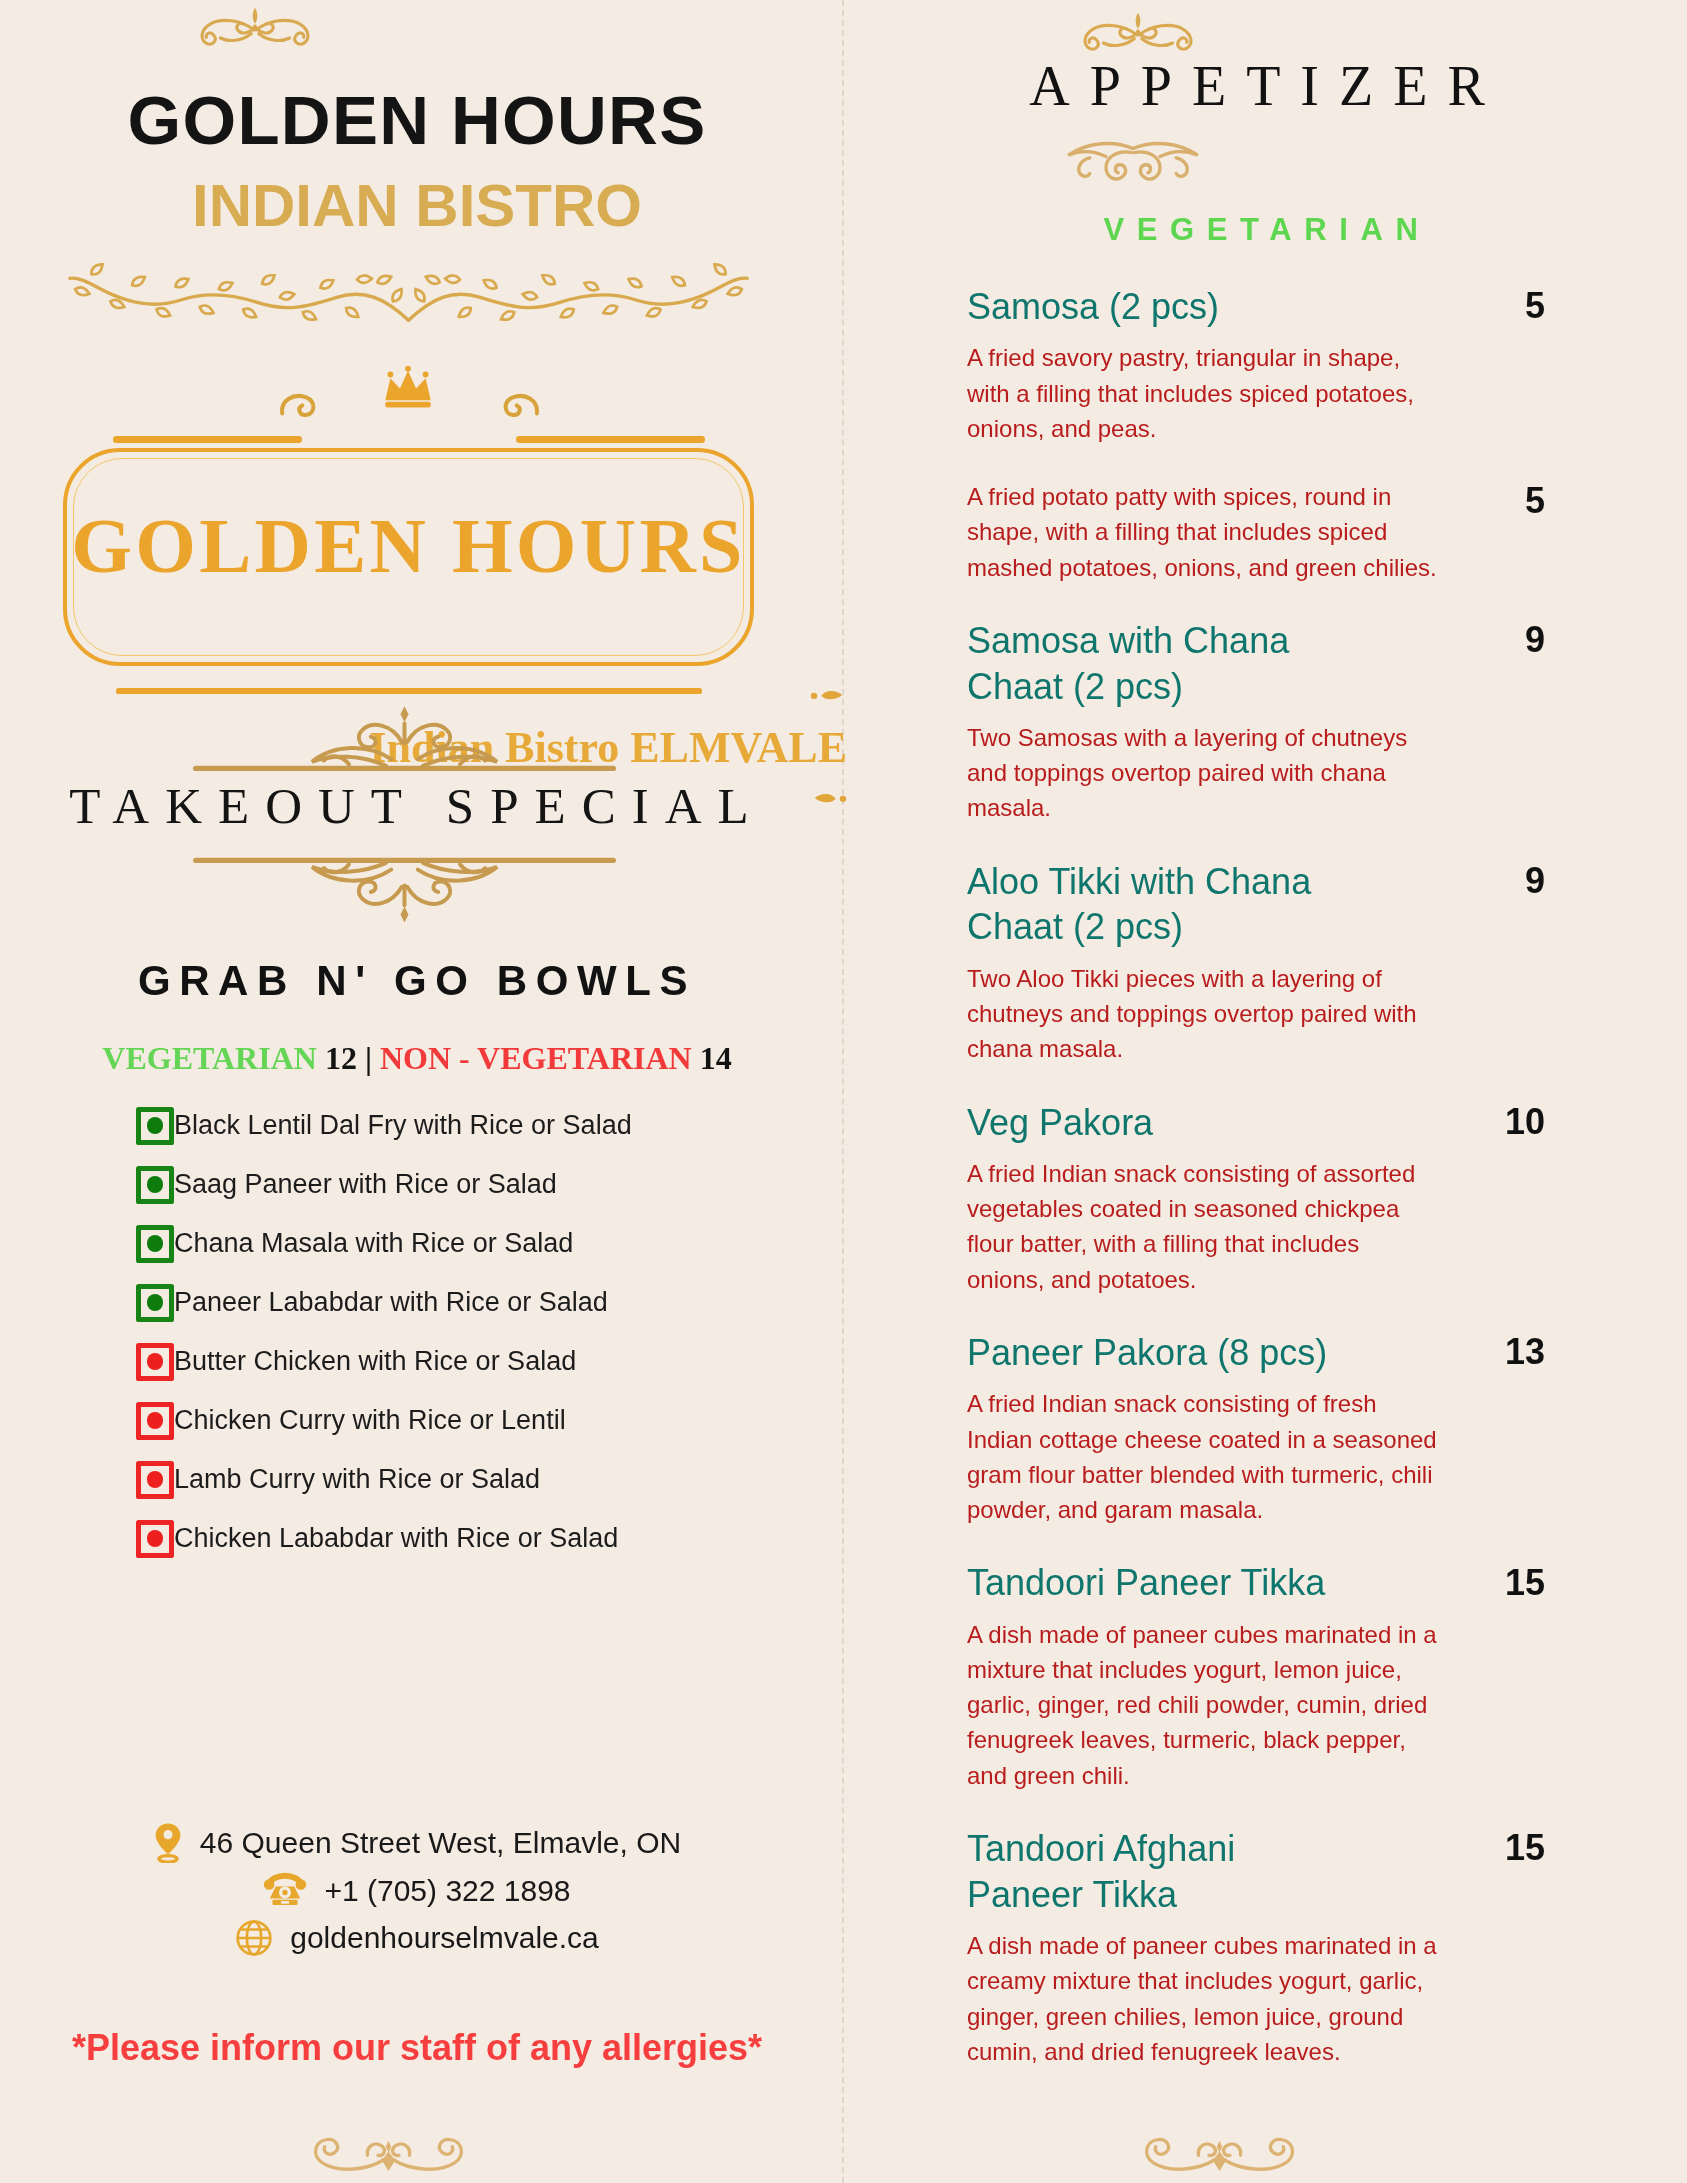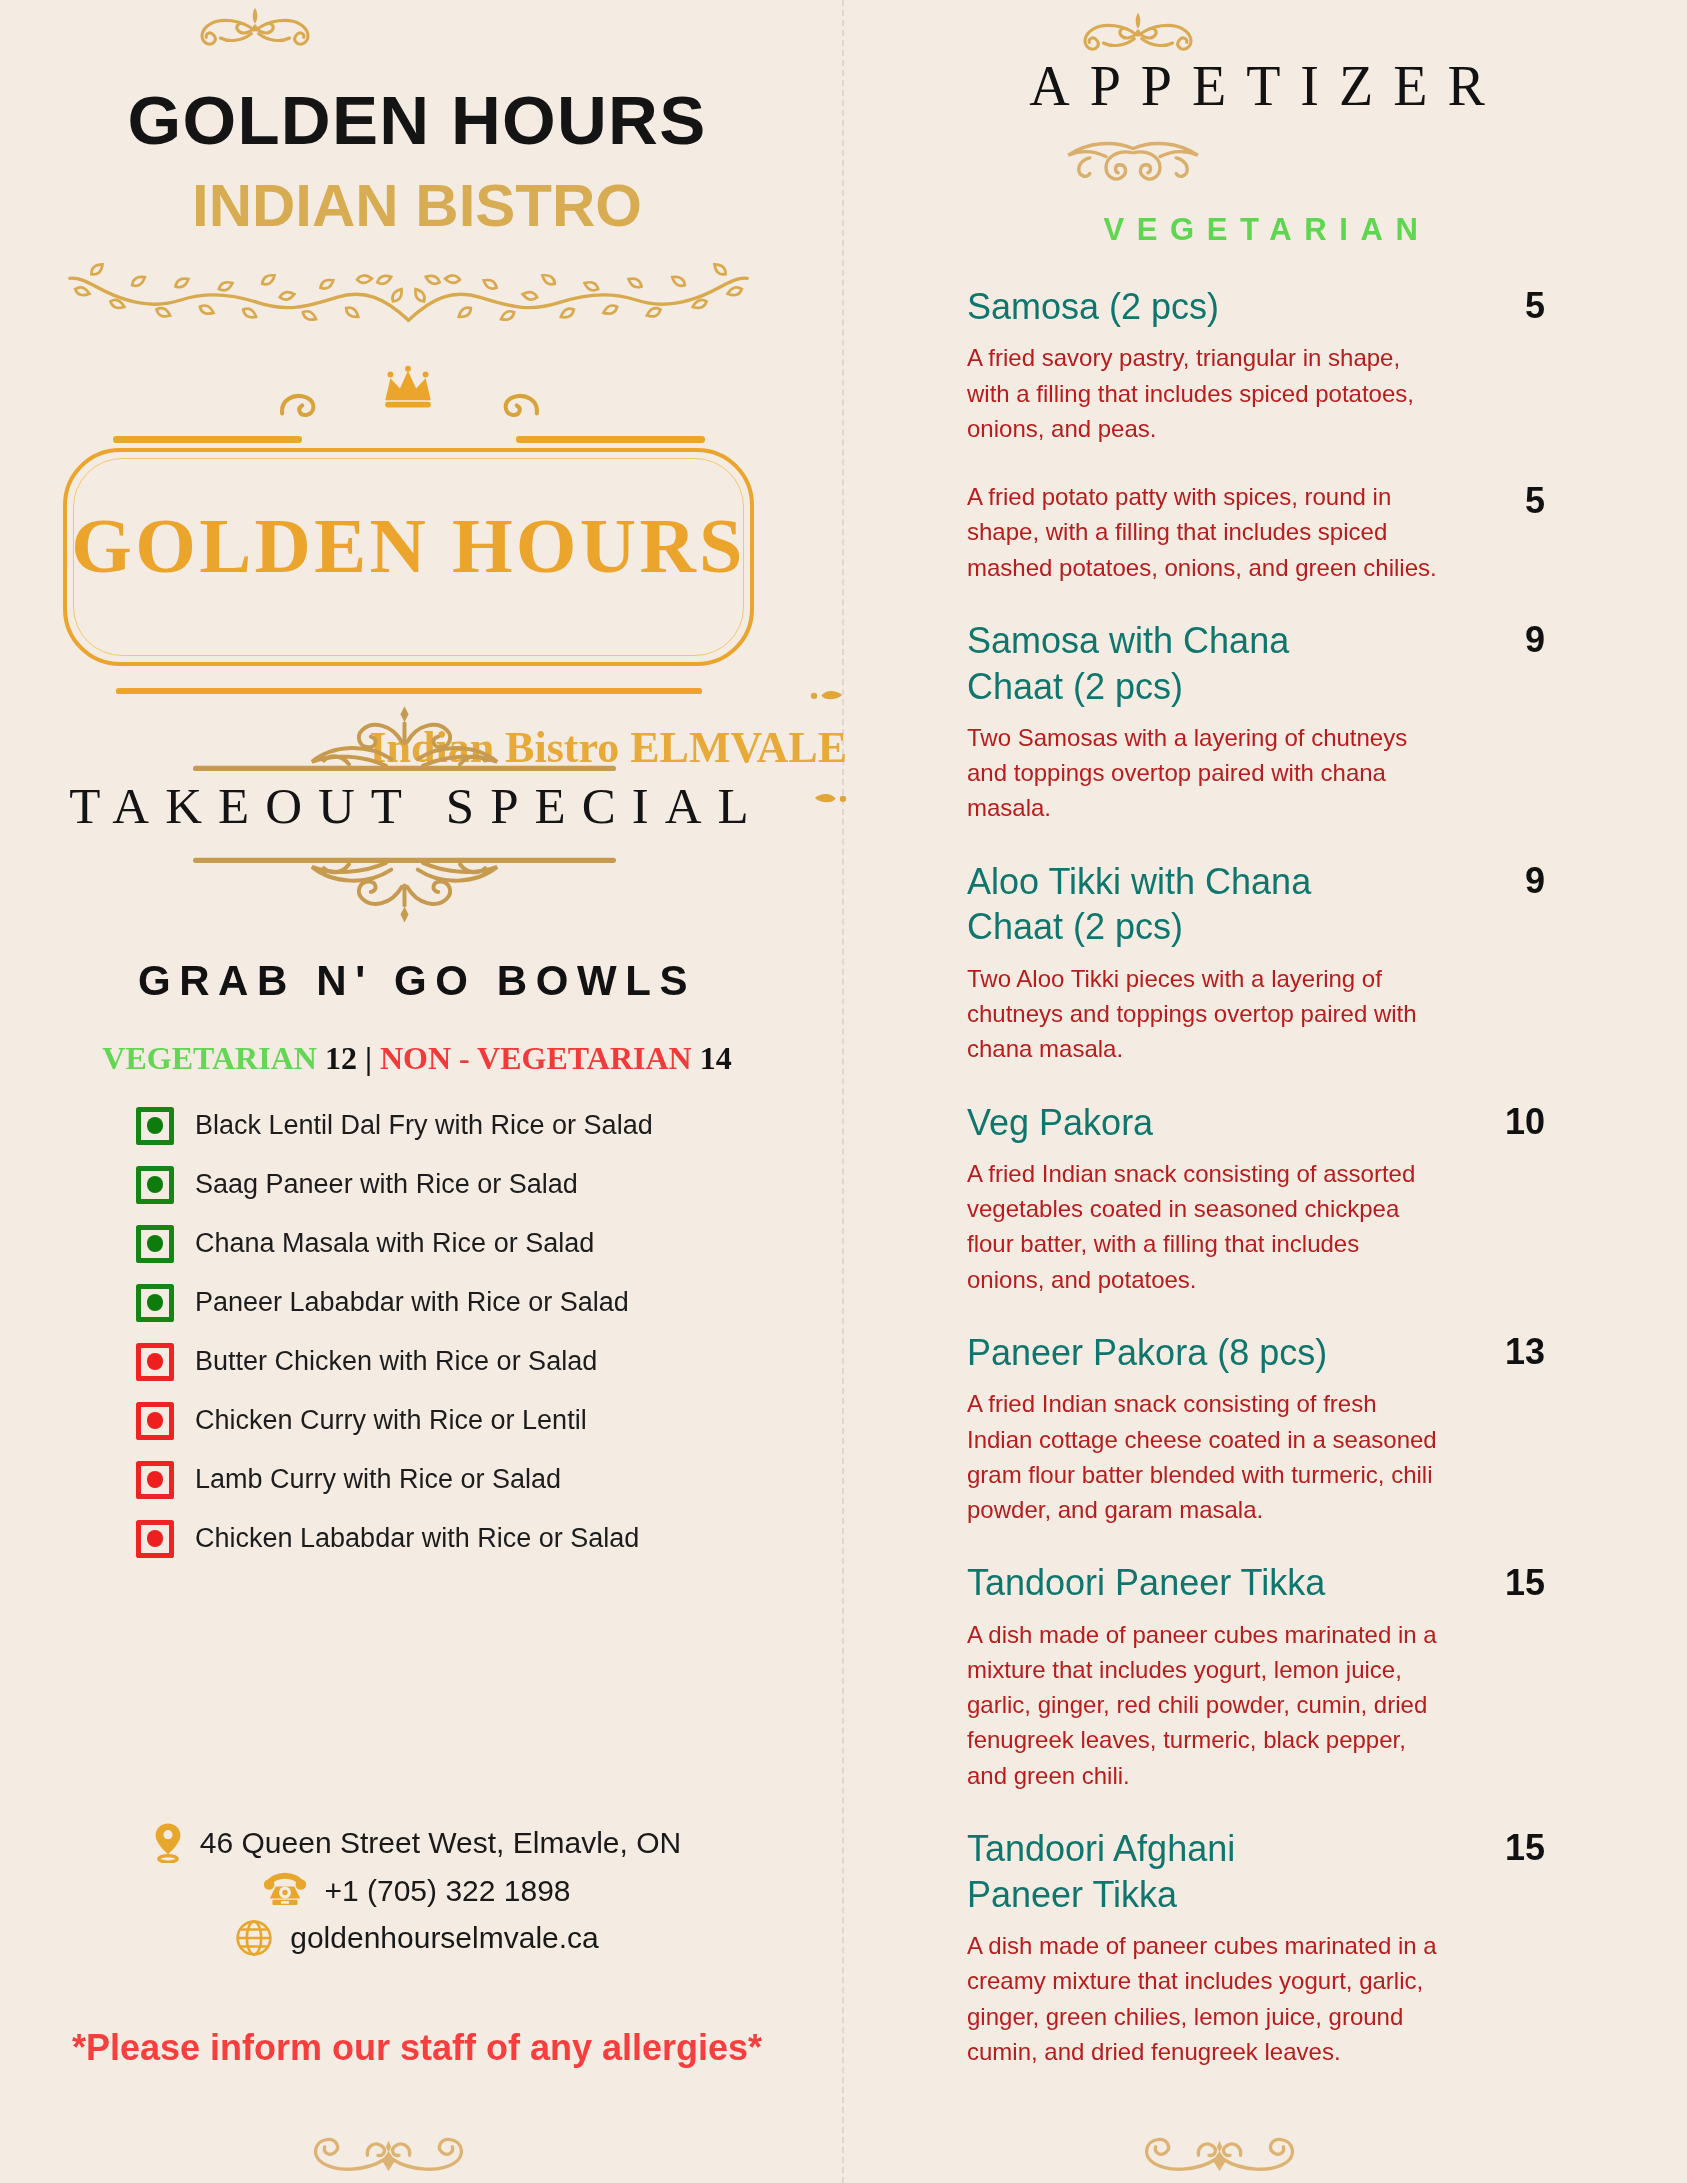--- a/index.html
+++ b/index.html
@@ -45,21 +45,21 @@
   .orn-takeout.top{top:701px;}
   .orn-takeout.bot{top:855px;transform:scaleY(-1);}
   .takeout-title{top:777px;font-family:"Liberation Serif",serif;font-size:51px;letter-spacing:16px;color:#141414;}
 
   .grab-title{top:957px;font-size:42px;font-weight:700;letter-spacing:8.6px;color:#121212;}
   .priceline{top:1040px;font-family:"Liberation Serif",serif;font-weight:700;font-size:32px;color:#131313;}
   .green-t{color:#64d554;}
   .red-t{color:#f23a3a;}
 
   .bowls{position:absolute;left:136px;top:1096px;}
-  .bowl{display:flex;align-items:center;gap:21px;height:59px;}
+  .bowl{display:flex;align-items:center;height:59px;}
   .marker{width:38px;height:38px;border:5.3px solid;border-radius:2.6px;box-sizing:border-box;
           display:flex;align-items:center;justify-content:center;flex:0 0 auto;}
   .marker::after{content:"";width:16.5px;height:16.5px;border-radius:50%;}
   .veg    .marker{border-color:#168516;} .veg    .marker::after{background:#0d7c0d;}
   .nonveg .marker{border-color:#ee2424;} .nonveg .marker::after{background:#ee1f1f;}
   .bowl-label{font-size:27px;color:#1c1c1c;}
 
   .contact{position:absolute;left:0;top:1822px;width:834px;}
   .c-row{display:flex;justify-content:center;align-items:center;gap:17px;margin-bottom:9.3px;}
   .c-ic{color:#e7a62c;flex:0 0 auto;}

